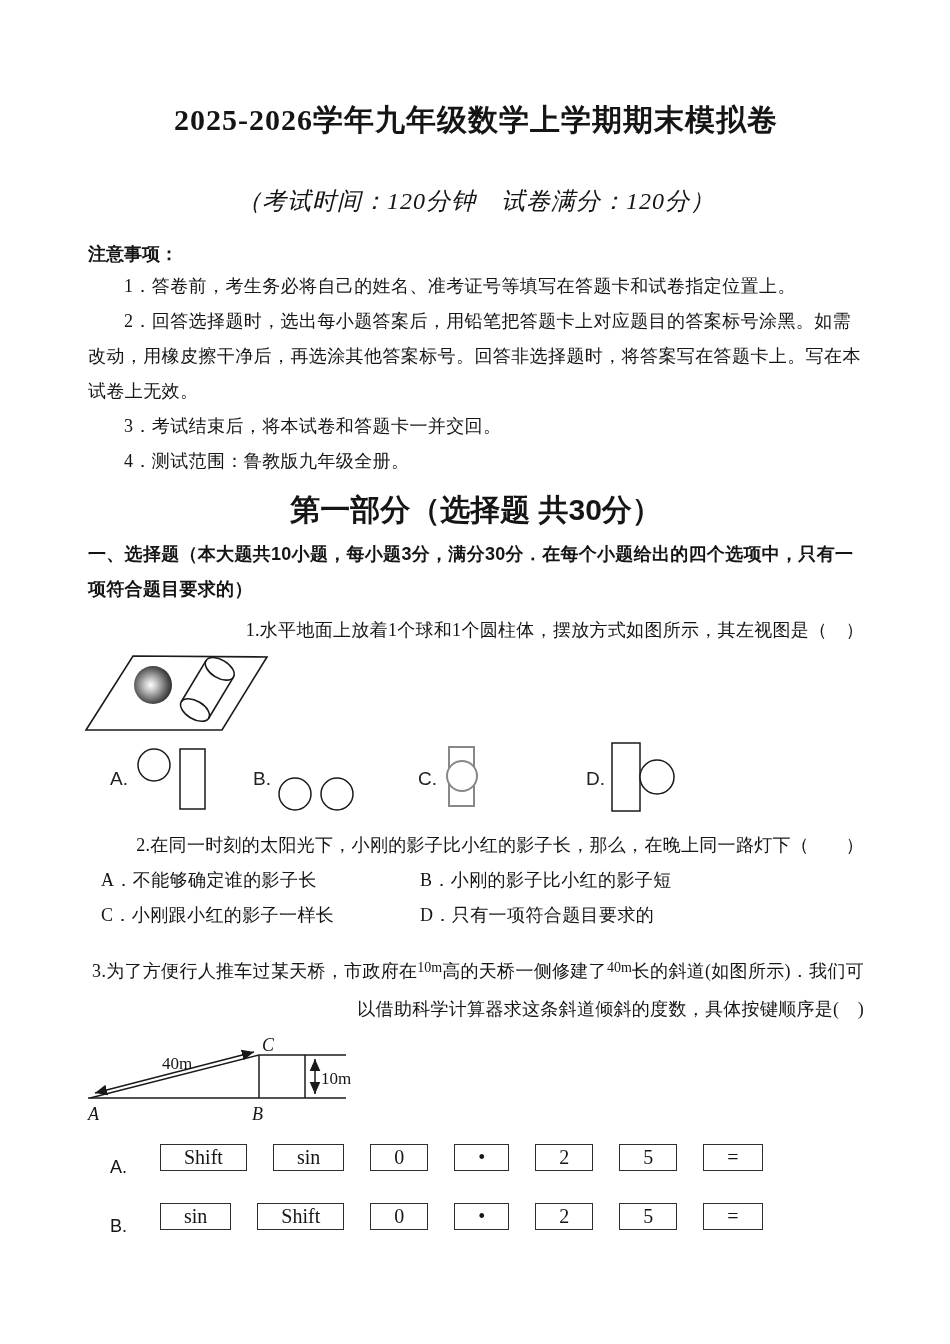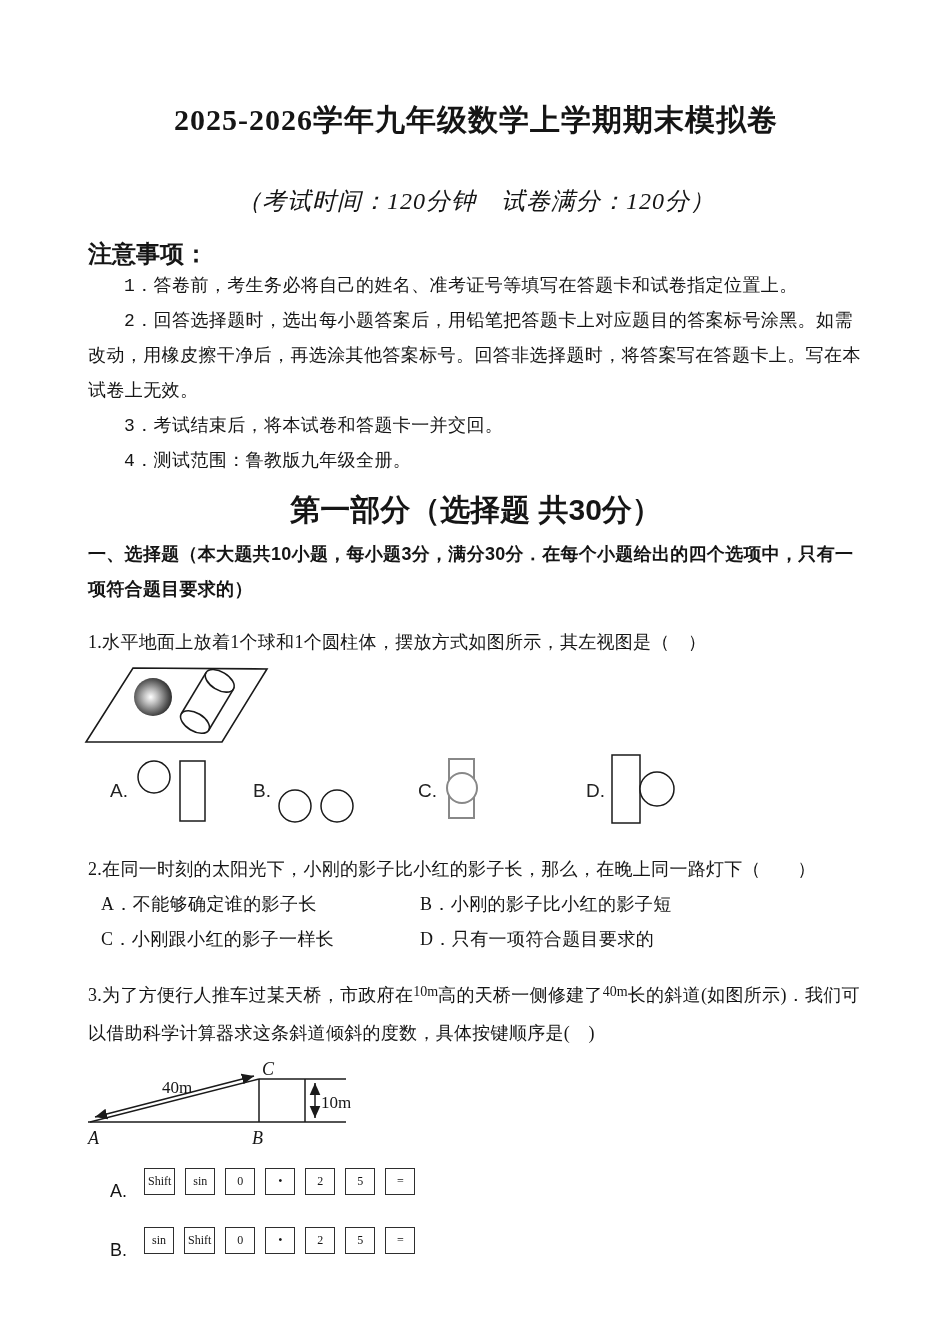--- a/index.html
+++ b/index.html
@@ -4,42 +4,42 @@
 <style>
   html,body { margin:0; padding:0; background:#ffffff; }
   .page {
     position:relative; width:948px; height:1344px; box-sizing:border-box;
     padding:0 84px 0 88px; background:#ffffff; overflow:hidden;
     font-family:"Liberation Serif","DejaVu Serif",serif;
     font-size:18px; color:#151515;
   }
   .title { margin:100px 0 0; text-align:center; font-size:30px; font-weight:bold; letter-spacing:1px; }
   .subtitle { margin-top:44px; text-align:center; font-size:24px; font-style:italic; letter-spacing:1px; }
-  .notice-heading { margin-top:22px; font-weight:bold; font-size:24px; line-height:30px;
+  .notice-heading { margin-top:22px; font-weight:bold; font-size:18px; line-height:30px;
     font-family:"Liberation Sans","DejaVu Sans",sans-serif; }
-  .notice-item { margin:0; line-height:35px; text-indent:2em; letter-spacing:0.4px;font-family:Liberation Mono, monospace; }
+  .notice-item { margin:0; line-height:35px; text-indent:2em; letter-spacing:0.4px; }
   .section-heading { margin:14px 0 0; text-align:center; font-size:30px; font-weight:bold; line-height:34px;
     font-family:"Liberation Sans","DejaVu Sans",sans-serif; }
   .intro { margin:10px 0 0; font-weight:bold; line-height:35px; letter-spacing:0.3px;
     font-family:"Liberation Sans","DejaVu Sans",sans-serif; }
-  .qtext { margin:18px 0 0; line-height:35px; letter-spacing:0.3px; }
+  .qtext { margin:6px 0 0; line-height:35px; letter-spacing:0.3px;text-align:right; }
   .fig1 { display:block; margin:-4px 0 0 -6px; }
   .q2-options { display:grid; grid-template-columns:319px auto; margin:0 0 16px 13px; line-height:35px; }
   .q2-options span { letter-spacing:0.4px; }
   .q3 { line-height:38px; margin-top:2px; }
   .msup { font-size:14px; vertical-align:5px; letter-spacing:0; }
   .fig3 { display:block; margin:4px 0 0 -4px; }
   .calc-row { display:flex; align-items:flex-end; margin:14px 0 0 22px; }
   .calc-row.second { margin-top:32px; }
   .calc-label { font-family:"Liberation Sans","DejaVu Sans",sans-serif; font-size:18px;
     transform:translateY(7px); width:34px; flex:0 0 34px; }
   .keys { display:flex; gap:10px; align-items:center; }
   .key { display:inline-flex; justify-content:center; align-items:center; box-sizing:border-box;
-    min-width:30px; height:27px; padding:0 3px; border:1.7px solid #2e2e2e; font-size:12px;
-    font-family:"Liberation Serif","DejaVu Serif",serif; background:#fff; }
+    min-width:30px; height:27px; padding:0 23px; border:1.7px solid #2e2e2e; font-size:20px;
+    font-family:"Liberation Serif","DejaVu Serif",serif; background:#fff;margin-left:16px; }
   .figtext-sans { font-family:"Liberation Sans","DejaVu Sans",sans-serif; }
   .figtext-serif { font-family:"Liberation Serif","DejaVu Serif",serif; }
 </style>
 </head>
 <body>
 
 <div class="page">
 
   <h1 class="title">2025-2026学年九年级数学上学期期末模拟卷</h1>
 

